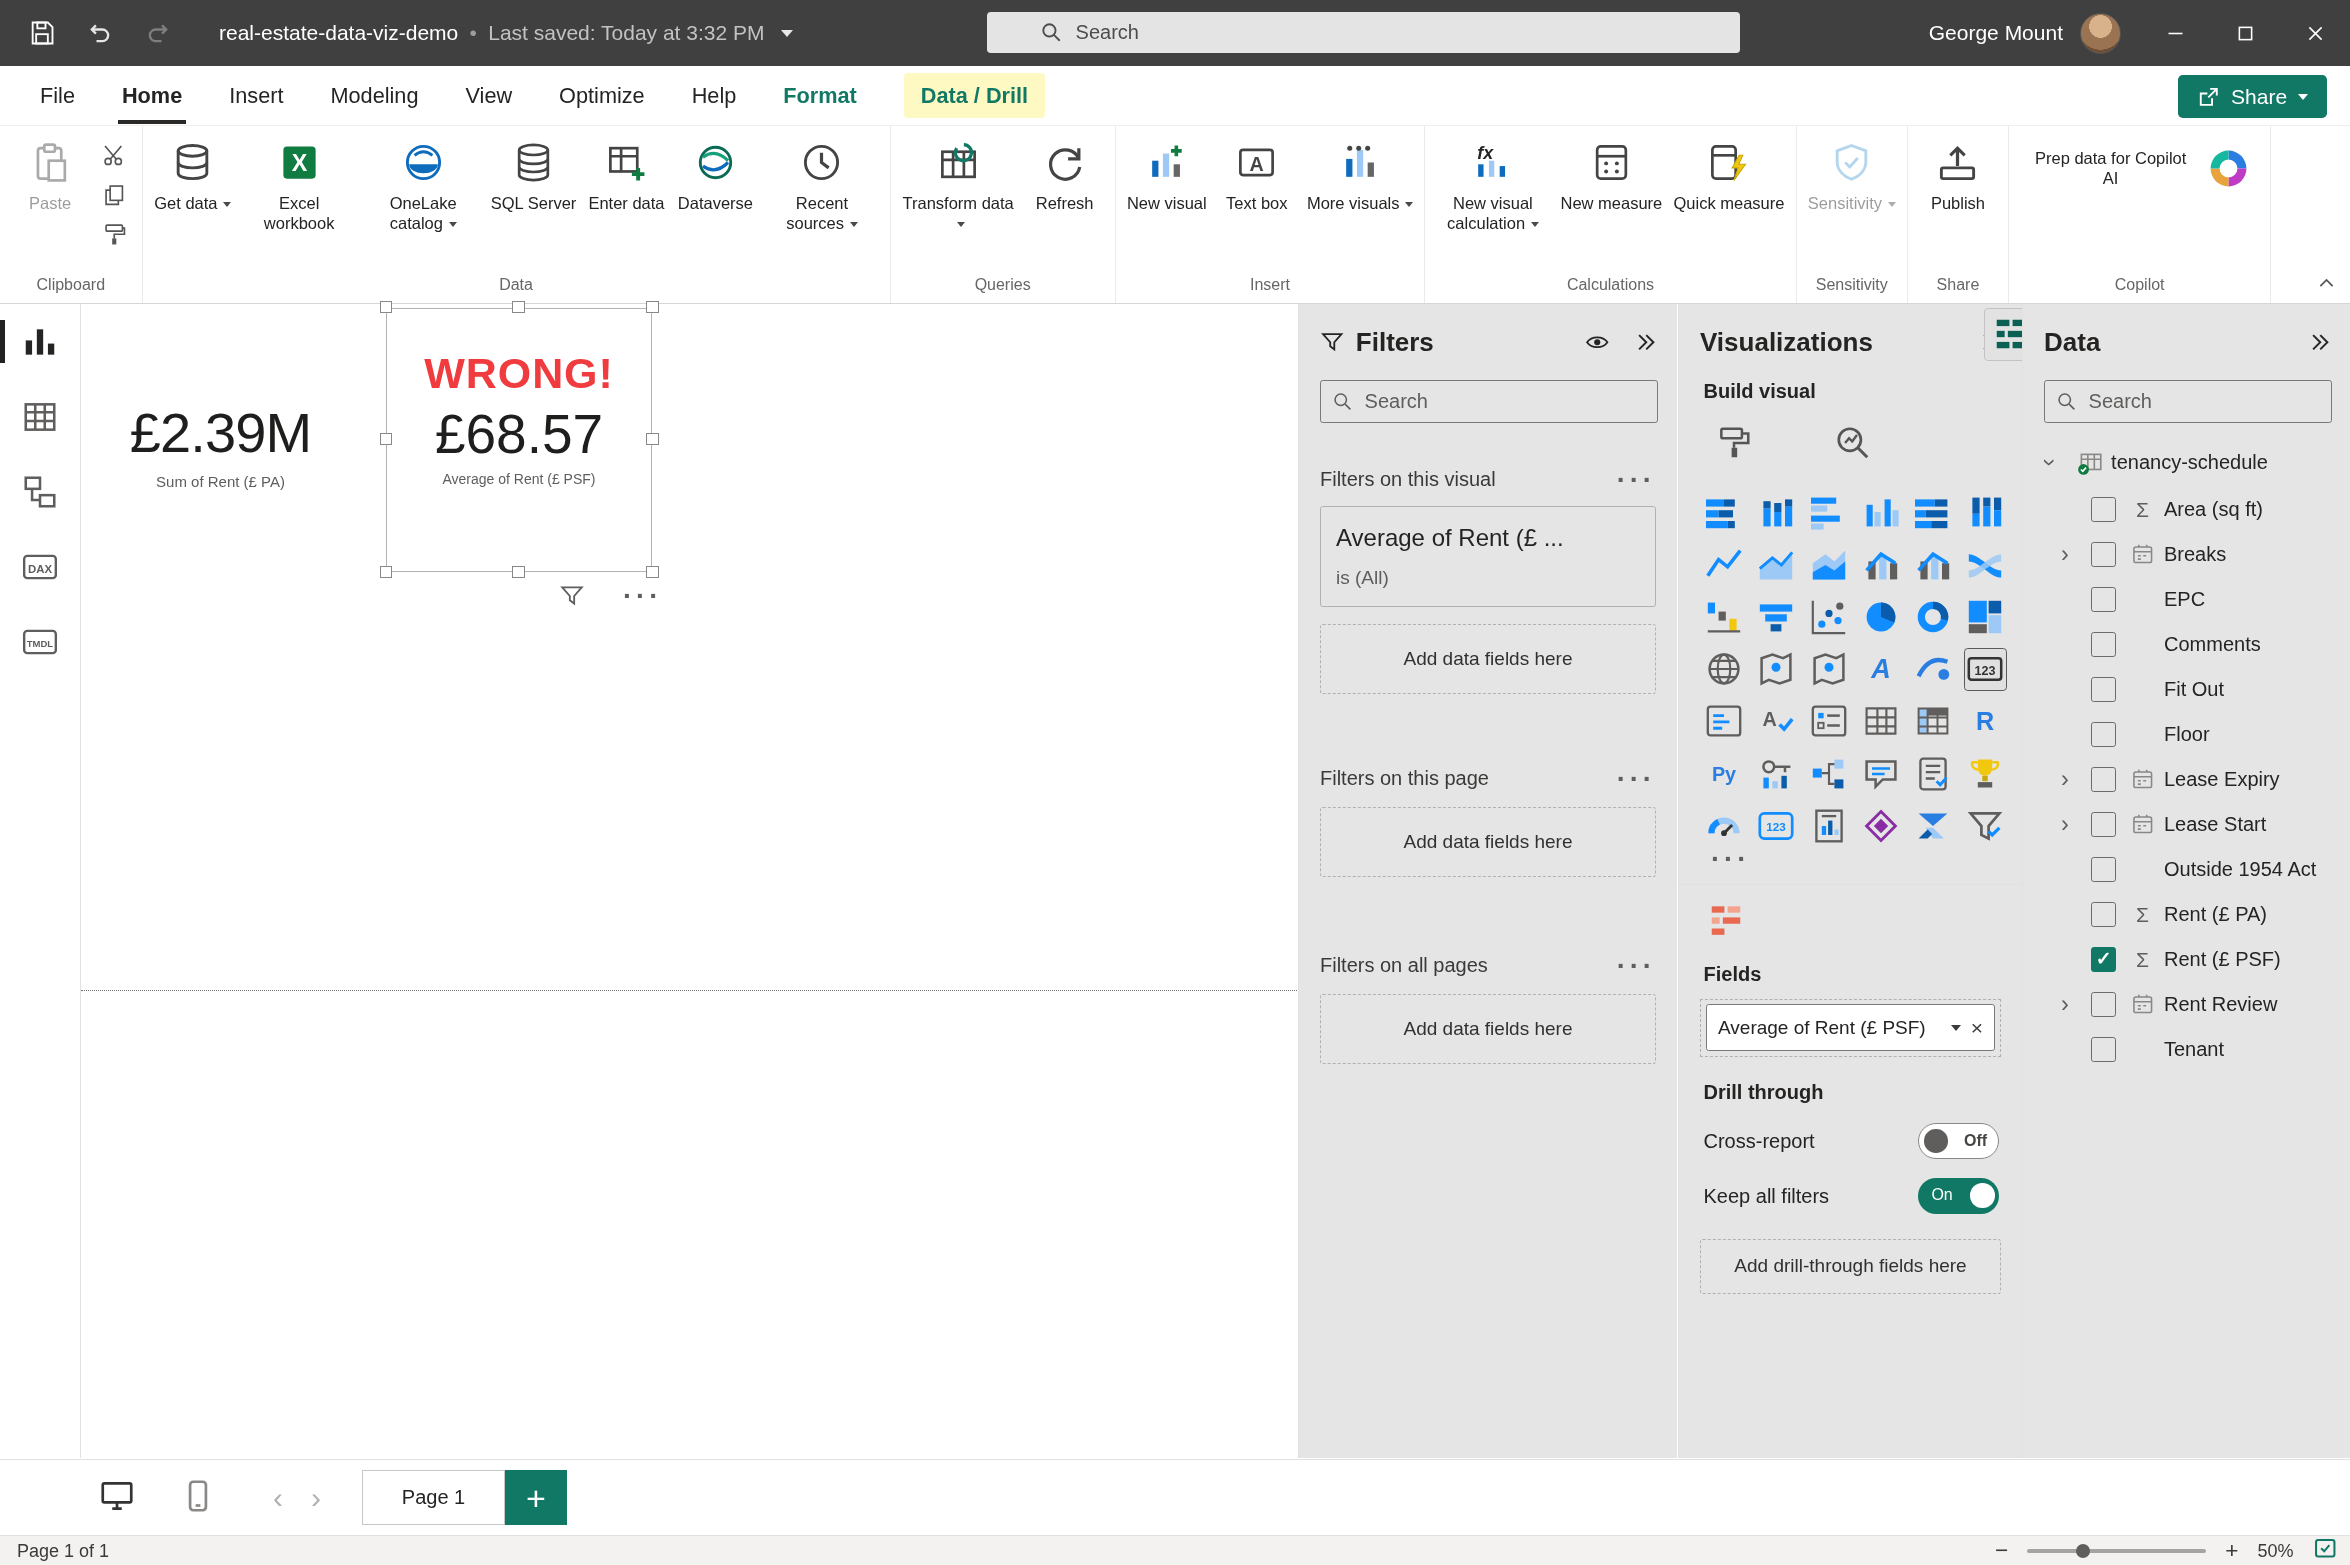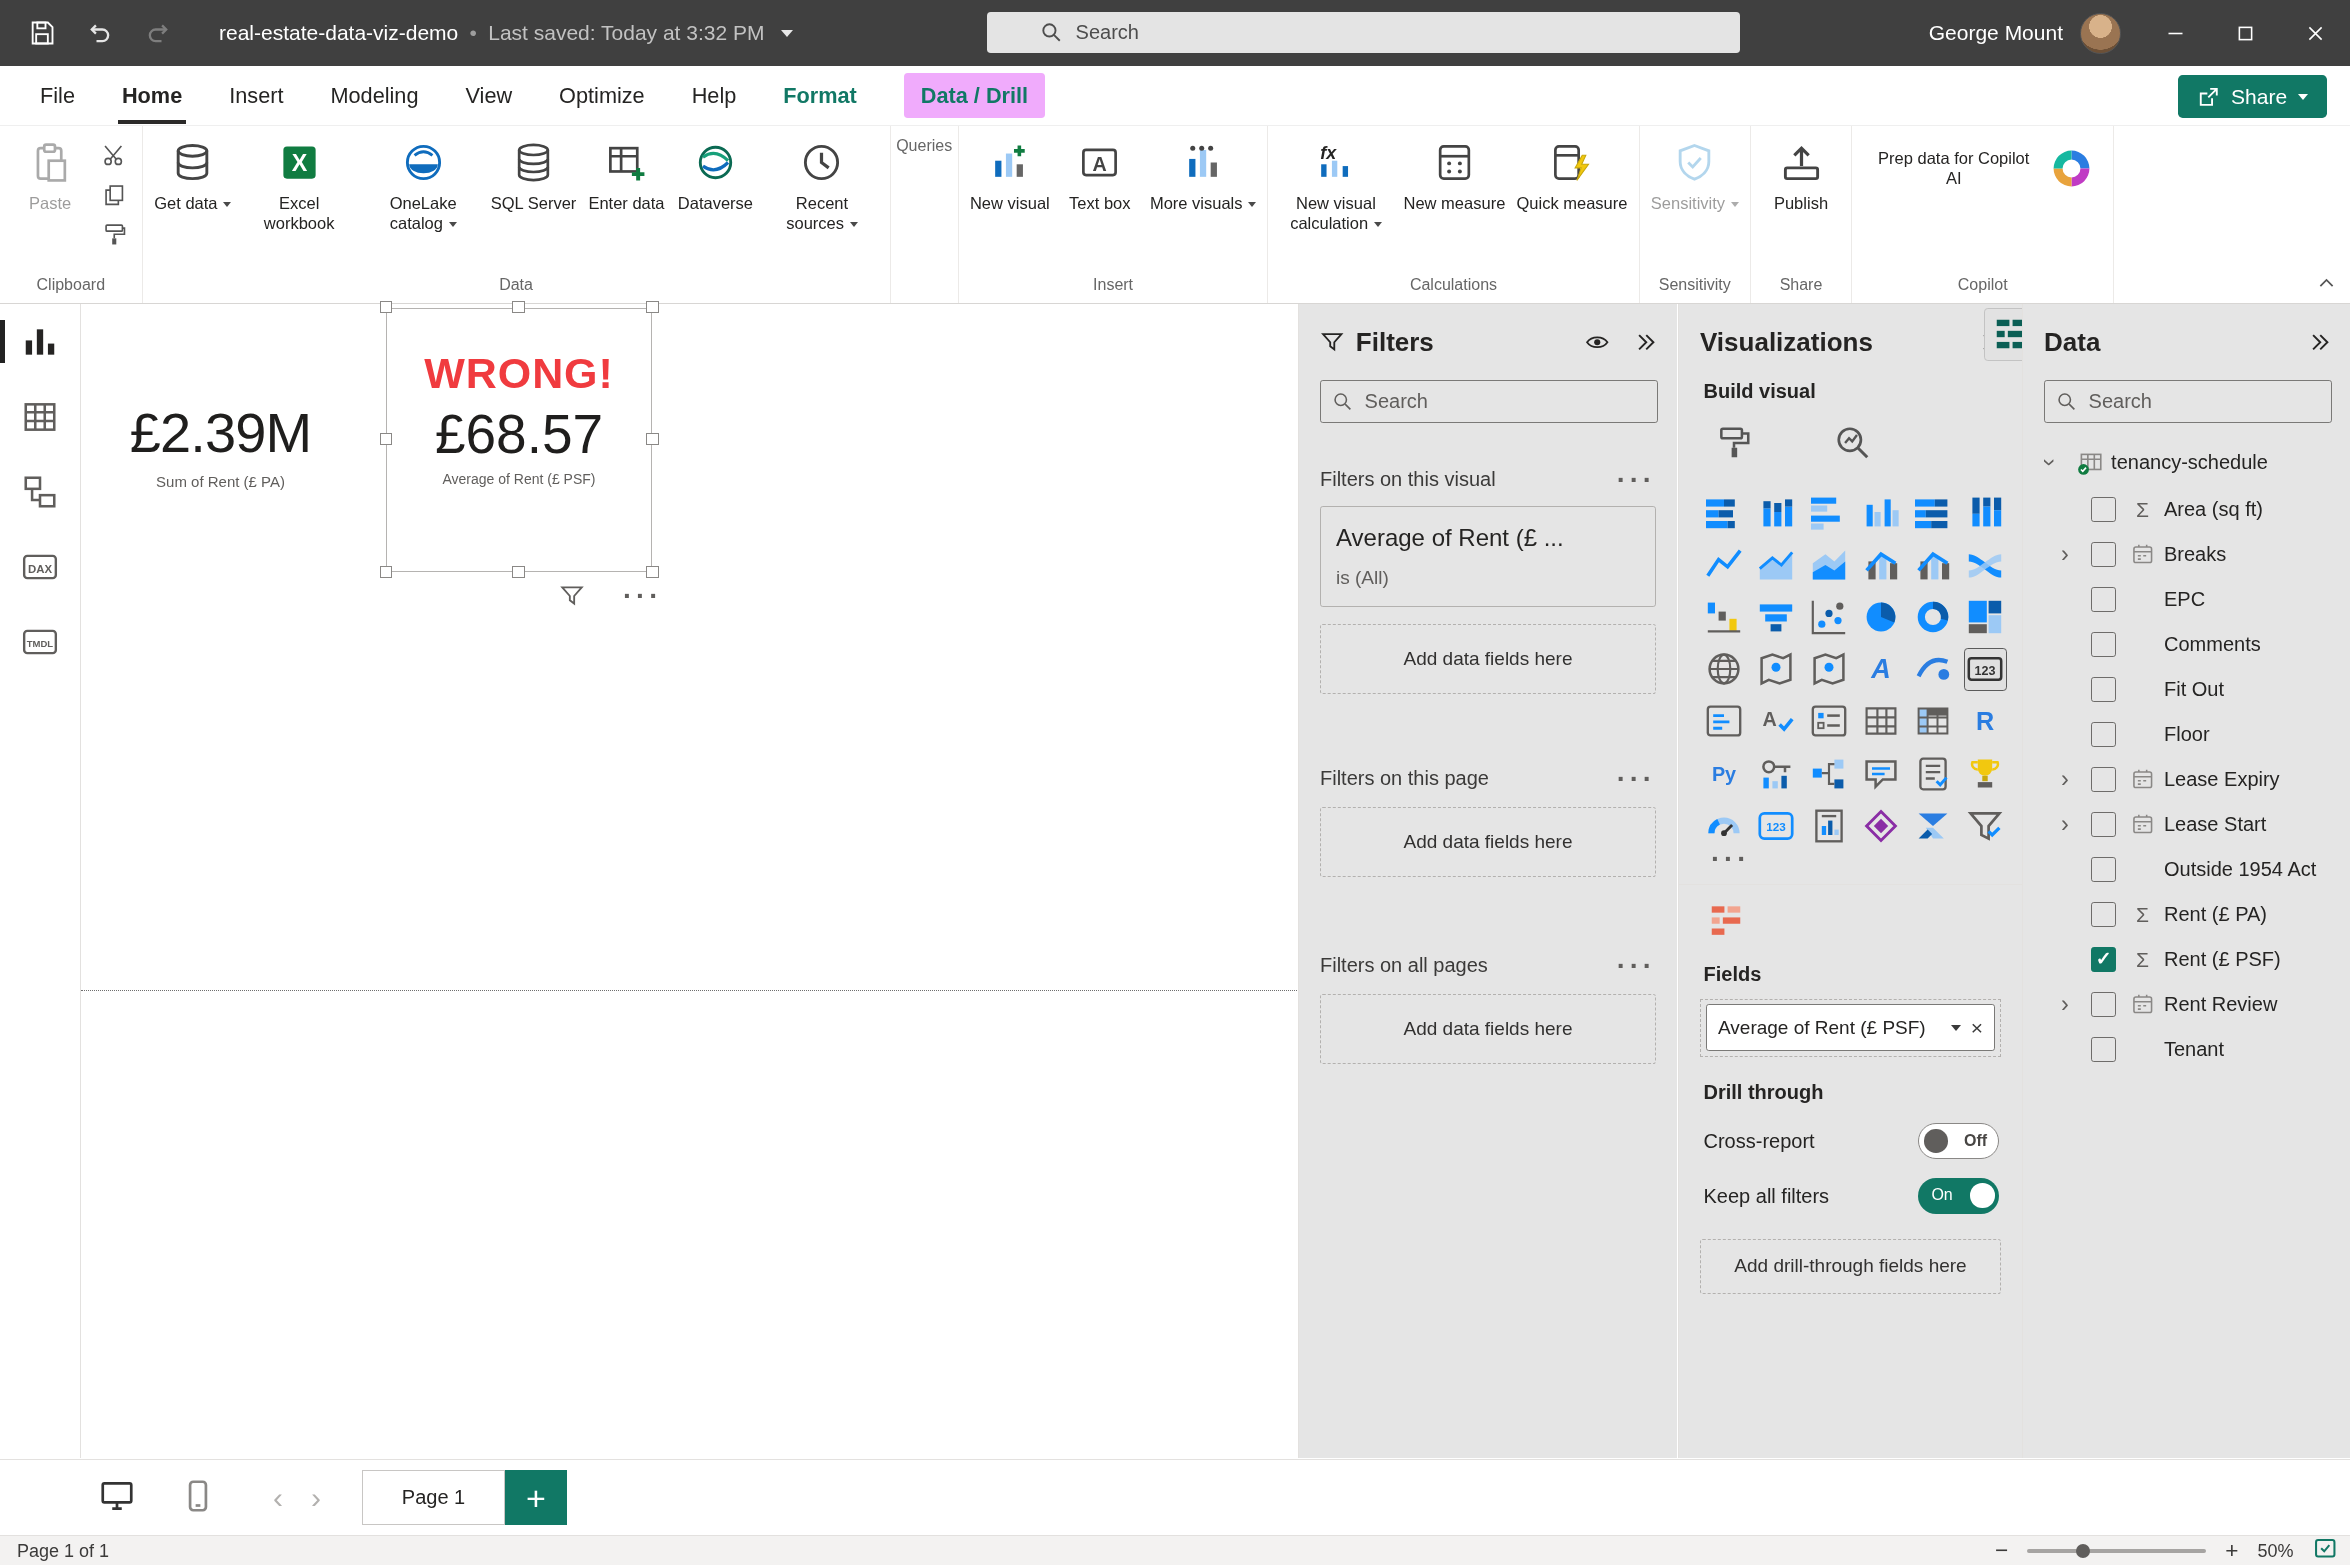--- a/index.html
+++ b/index.html
@@ -31,21 +31,21 @@
   .winbtn{width:70px;height:66px;display:grid;place-items:center;}
   .winbtn svg{width:21px;height:21px;}
 
   
   .menubar{position:absolute;left:0;top:66px;right:0;height:60px;background:#fff;
            display:flex;align-items:center;gap:47px;padding-left:40px;font-size:21.7px;border-bottom:0.9px solid #efefef;}
   .mtab{position:relative;color:var(--ink);white-space:nowrap;}
   .mtab.active{font-weight:bold;}
   .mtab.active::after{content:"";position:absolute;left:-3.8px;right:-3.8px;bottom:-15px;height:3.8px;background:#2b2a29;}
   .mtab.ctx{color:var(--accent);font-weight:bold;}
-  .mtab.ctxbox{background:#f0abfc;padding:9.4px 17px;border-radius:3.8px;}
+  .mtab.ctxbox{background:#fef9c3;padding:9.4px 17px;border-radius:3.8px;}
   .share-btn{position:absolute;right:22.6px;top:9.4px;height:43px;background:var(--accent);color:#fff;
              border-radius:4.7px;display:flex;align-items:center;gap:11.3px;padding:0 19px;font-size:21px;}
   .share-btn svg{width:22.6px;height:22.6px;}
   .share-caret{width:0;height:0;border-left:5.6px solid transparent;border-right:5.6px solid transparent;border-top:6.6px solid #fff;}
 
   
   .ribbon{position:absolute;left:0;top:126px;right:0;height:178px;background:#fff;
           border-bottom:0.9px solid var(--line2);display:flex;align-items:stretch;}
   .rgroup{display:flex;flex-direction:column;justify-content:space-between;border-right:0.9px solid #eceae8;padding:7.5px 5.6px 1.9px;}
   .rrow{display:flex;align-items:flex-start;}
@@ -350,20 +350,37 @@
               <circle cx="12" cy="12" r="9" fill="none" stroke="#444" stroke-width="1.6"></circle>
               <path d="M12 6.5 V12 l4 3" fill="none" stroke="#444" stroke-width="1.8"></path>
             </svg>
           <span class="rlabel">Recent sources</span>
         </div>
       </div>
       <div class="rglabel">Data</div>
     </div>
 
     <div class="rgroup">
+      <div class="rrow">
+        <div class="rbtn has-caret">
+          <svg viewBox="0 0 24 24">
+              <rect x="3" y="6" width="18" height="14" fill="none" stroke="#444" stroke-width="1.5"></rect>
+              <path d="M3 10.5 h18 M9 6 v14 M15 6 v14" stroke="#444" stroke-width="1.5"></path>
+              <path d="M15 2 a4.5 4.5 0 1 1 -4 2" fill="none" stroke="#117865" stroke-width="1.8"></path>
+            </svg>
+          <span class="rlabel">Transform data</span>
+        </div>
+        <div class="rbtn">
+          <svg viewBox="0 0 24 24">
+              <path d="M20 4 v6 h-6" fill="none" stroke="#444" stroke-width="1.8"></path>
+              <path d="M20 10 A8.2 8.2 0 1 0 20.5 14.5" fill="none" stroke="#444" stroke-width="1.8"></path>
+            </svg>
+          <span class="rlabel">Refresh</span>
+        </div>
+      </div>
       <div class="rglabel">Queries</div>
     </div>
 
     <div class="rgroup">
       <div class="rrow">
         <div class="rbtn">
           <svg viewBox="0 0 24 24">
               <rect x="4" y="11" width="3.5" height="9" fill="#0f6cbd"></rect>
               <rect x="10" y="7" width="3.5" height="13" fill="#9cc9f5"></rect>
               <rect x="16" y="13" width="3.5" height="7" fill="#666"></rect>

